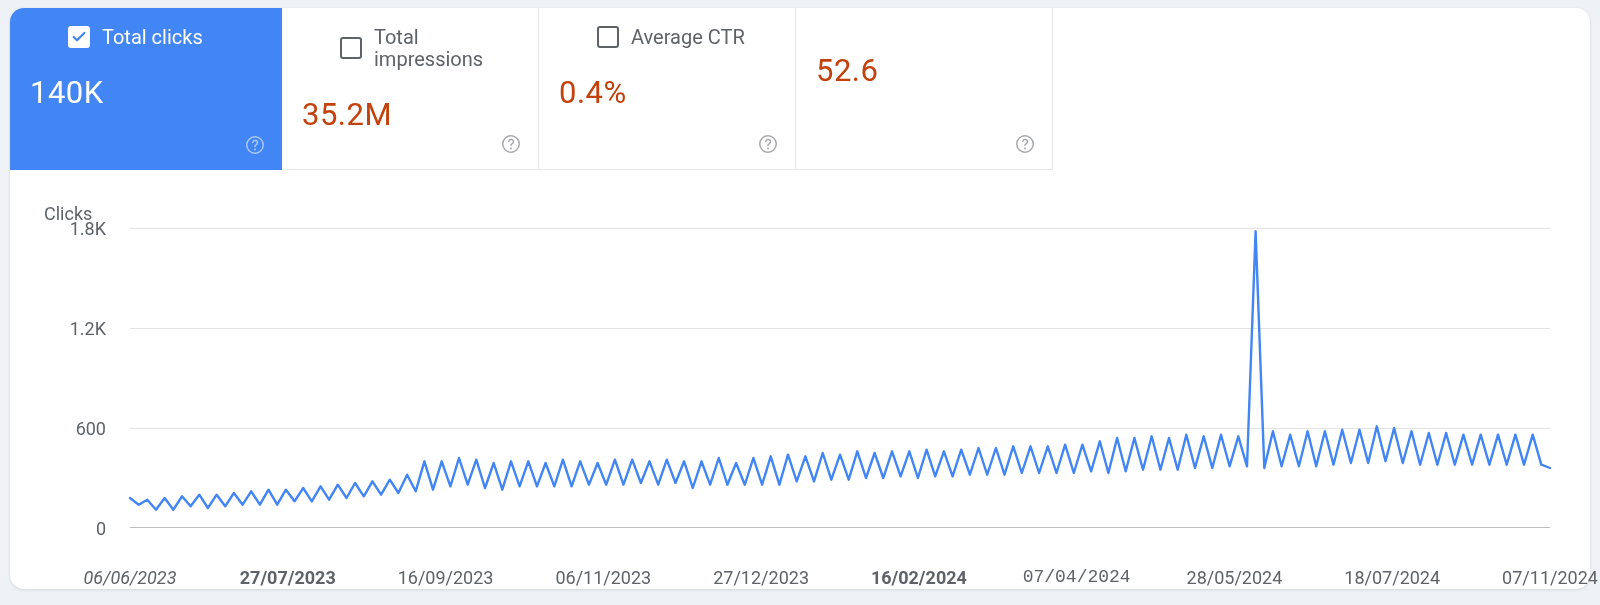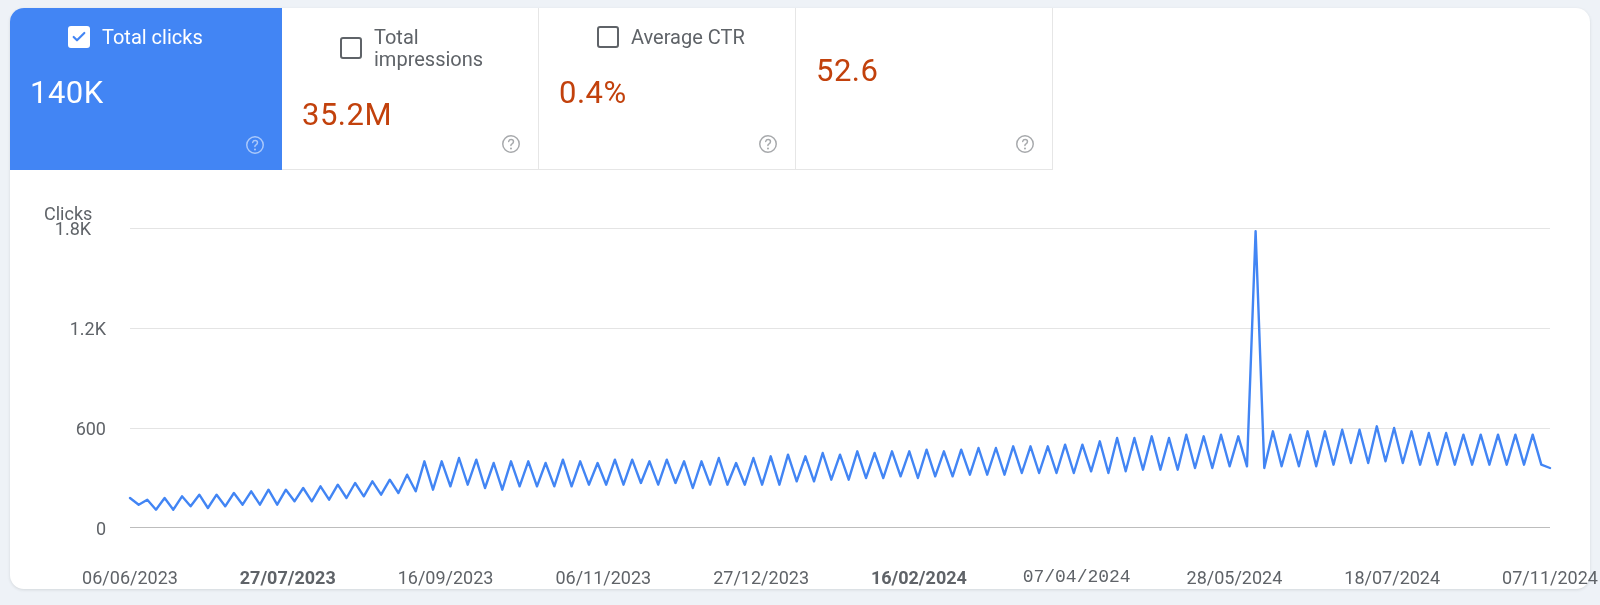--- a/index.html
+++ b/index.html
@@ -252,36 +252,36 @@
       </div>
     </div>
 
     <div class="chart-wrap">
       <div class="chart-title">Clicks</div>
       <div class="chart-inner">
         <div class="y-labels" id="y-labels">
             <div class="y-label" style="top: 300px;">0</div>
             <div class="y-label" style="top: 200px;">600</div>
             <div class="y-label" style="top: 100px;">1.2K</div>
-            <div class="y-label" style="top: 0px; text-align: center;">1.8K</div>
+            <div class="y-label" style="top: 0px;">1.8K</div>
           </div>
         <div class="plot" id="plot">
           <div id="gridlines">
               <div class="grid-line" style="top: 200px;"></div>
               <div class="grid-line" style="top: 100px;"></div>
               <div class="grid-line" style="top: 0px;"></div>
             </div>
           <svg class="series-svg" id="series-svg" preserveAspectRatio="none" viewBox="0 0 1420 300">
               <path d="M0.0 270.0 L8.7 276.7 L17.3 271.7 L26.0 281.7 L34.6 270.0 L43.3 281.7 L52.0 268.3 L60.6 278.3 L69.3 266.7 L77.9 280.0 L86.6 266.7 L95.2 278.3 L103.9 265.0 L112.6 276.7 L121.2 263.3 L129.9 276.7 L138.5 261.7 L147.2 276.7 L155.9 261.7 L164.5 273.3 L173.2 260.0 L181.8 273.3 L190.5 258.3 L199.1 271.7 L207.8 256.7 L216.5 270.0 L225.1 255.0 L233.8 268.3 L242.4 253.3 L251.1 266.7 L259.8 251.7 L268.4 265.0 L277.1 246.7 L285.7 263.3 L294.4 233.3 L303.0 261.7 L311.7 233.3 L320.4 258.3 L329.0 230.0 L337.7 256.7 L346.3 231.7 L355.0 260.0 L363.7 235.0 L372.3 261.7 L381.0 233.3 L389.6 258.3 L398.3 233.3 L407.0 258.3 L415.6 235.0 L424.3 258.3 L432.9 231.7 L441.6 258.3 L450.2 233.3 L458.9 256.7 L467.6 235.0 L476.2 256.7 L484.9 231.7 L493.5 256.7 L502.2 231.7 L510.9 255.0 L519.5 233.3 L528.2 256.7 L536.8 231.7 L545.5 255.0 L554.1 233.3 L562.8 260.0 L571.5 233.3 L580.1 256.7 L588.8 230.0 L597.4 256.7 L606.1 235.0 L614.8 256.7 L623.4 230.0 L632.1 256.7 L640.7 228.3 L649.4 256.7 L658.0 226.7 L666.7 253.3 L675.4 228.3 L684.0 253.3 L692.7 225.0 L701.3 251.7 L710.0 226.7 L718.7 251.7 L727.3 223.3 L736.0 250.0 L744.6 225.0 L753.3 250.0 L762.0 223.3 L770.6 248.3 L779.3 223.3 L787.9 250.0 L796.6 221.7 L805.2 248.3 L813.9 223.3 L822.6 248.3 L831.2 221.7 L839.9 246.7 L848.5 220.0 L857.2 246.7 L865.9 220.0 L874.5 246.7 L883.2 218.3 L891.8 245.0 L900.5 218.3 L909.1 245.0 L917.8 218.3 L926.5 245.0 L935.1 216.7 L943.8 245.0 L952.4 216.7 L961.1 243.3 L969.8 213.3 L978.4 245.0 L987.1 210.0 L995.7 243.3 L1004.4 210.0 L1013.0 241.7 L1021.7 208.3 L1030.4 241.7 L1039.0 210.0 L1047.7 241.7 L1056.3 206.7 L1065.0 240.0 L1073.7 208.3 L1082.3 240.0 L1091.0 206.7 L1099.6 238.3 L1108.3 208.3 L1117.0 238.3 L1125.6 3.3 L1134.3 240.0 L1142.9 203.3 L1151.6 238.3 L1160.2 206.7 L1168.9 238.3 L1177.6 203.3 L1186.2 238.3 L1194.9 203.3 L1203.5 236.7 L1212.2 201.7 L1220.9 235.0 L1229.5 201.7 L1238.2 235.0 L1246.8 198.3 L1255.5 233.3 L1264.1 200.0 L1272.8 235.0 L1281.5 203.3 L1290.1 236.7 L1298.8 205.0 L1307.4 236.7 L1316.1 205.0 L1324.8 236.7 L1333.4 206.7 L1342.1 236.7 L1350.7 206.7 L1359.4 236.7 L1368.0 206.7 L1376.7 236.7 L1385.4 206.7 L1394.0 236.7 L1402.7 206.7 L1411.3 236.7 L1420.0 240.0 " class="series-path"></path>
             </svg>
           <div class="baseline"></div>
         </div>
       </div>
       <div class="x-labels" id="x-labels">
-          <div class="x-label" style="left: 0%;">06/06/2023</div>
+          <div class="x-label" style="left: 0%; font-style: italic;">06/06/2023</div>
           <div class="x-label" style="left: 11.1111%; font-weight: bold;">27/07/2023</div>
           <div class="x-label" style="left: 22.2222%;">16/09/2023</div>
           <div class="x-label" style="left: 33.3333%;">06/11/2023</div>
           <div class="x-label" style="left: 44.4444%;">27/12/2023</div>
           <div class="x-label" style="left: 55.5556%; font-weight: bold;">16/02/2024</div>
           <div class="x-label" style="left: 66.6667%; font-family: Liberation Mono, monospace;">07/04/2024</div>
           <div class="x-label" style="left: 77.7778%;">28/05/2024</div>
           <div class="x-label" style="left: 88.8889%;">18/07/2024</div>
           <div class="x-label" style="left: 100%;">07/11/2024</div>
         </div>

